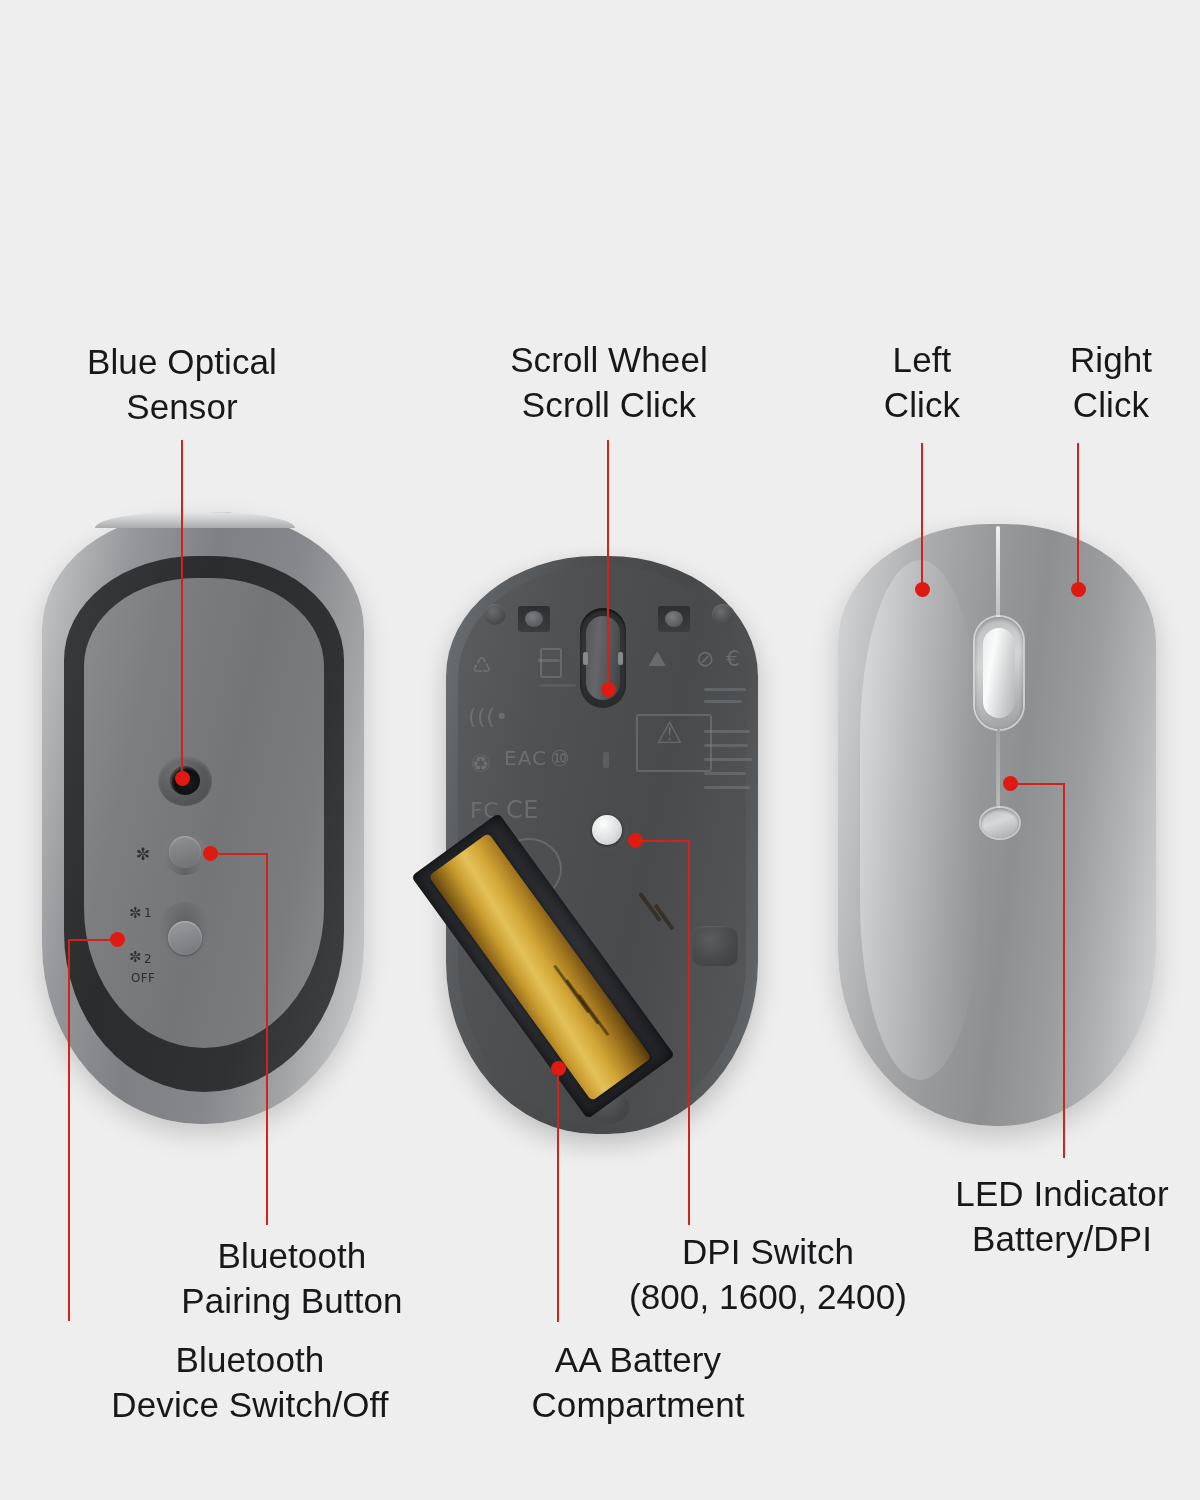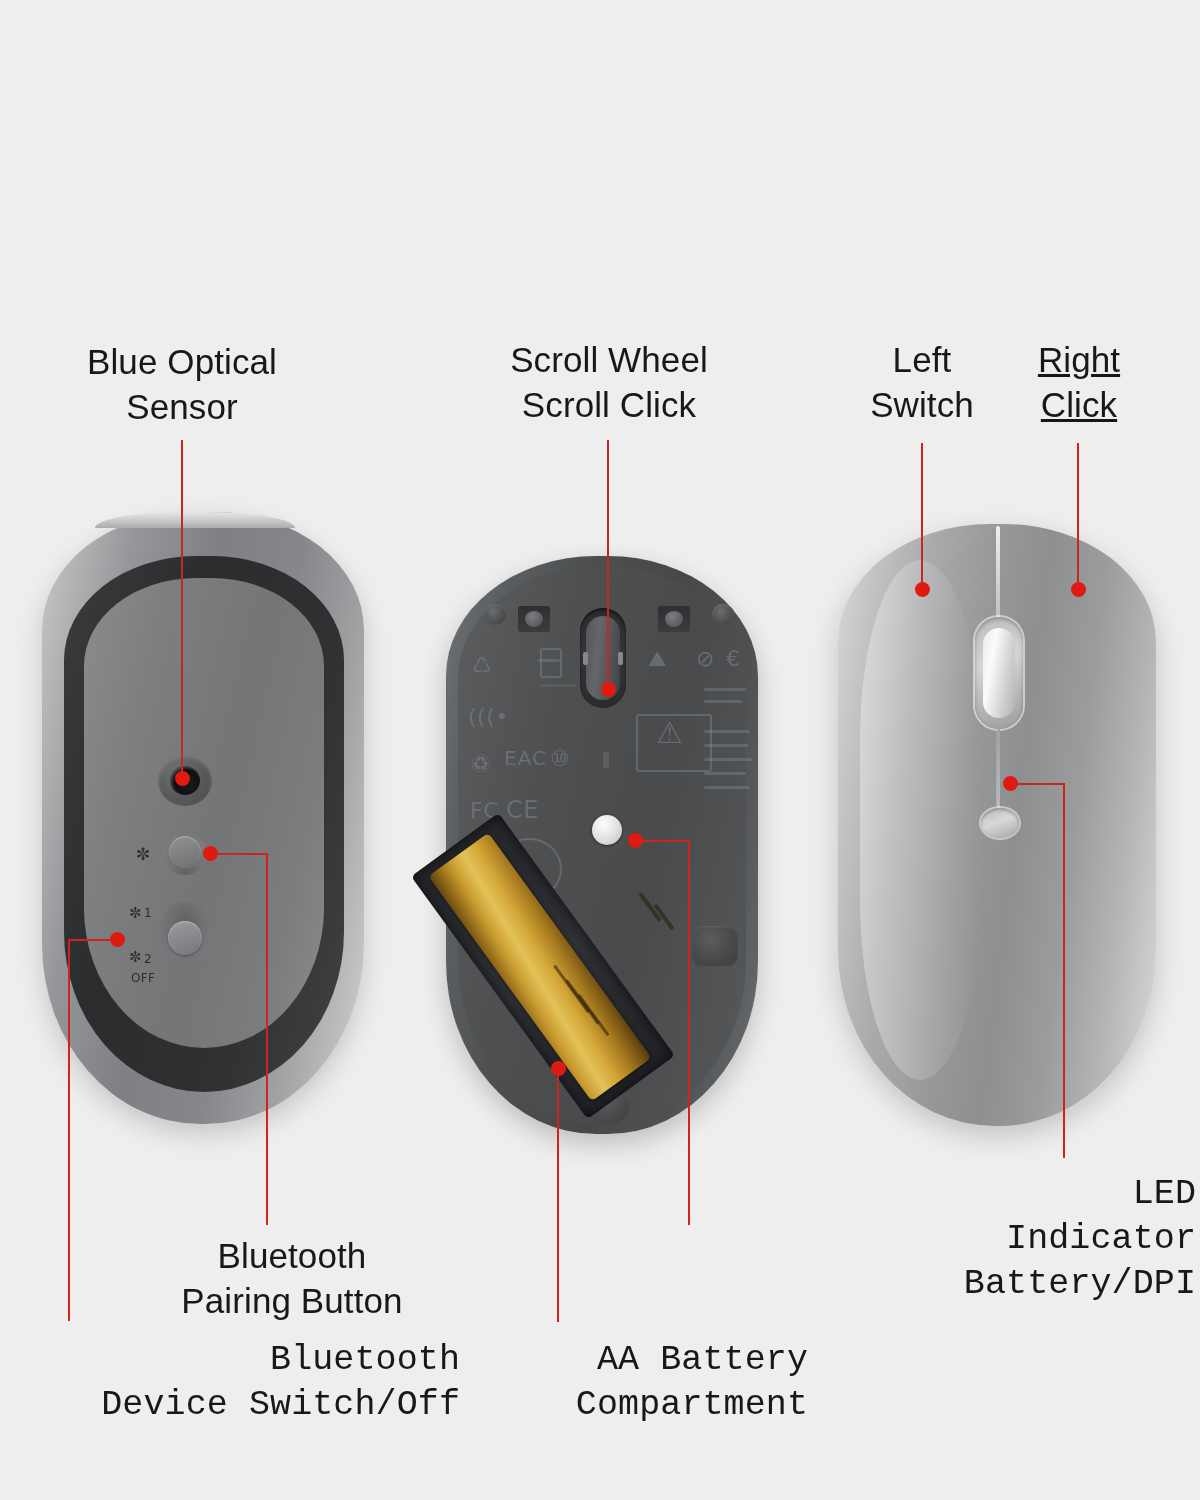--- a/index.html
+++ b/index.html
@@ -36,21 +36,21 @@
     position: absolute;
     font-family: "Liberation Sans", sans-serif;
     font-weight: 300;
     font-size: 35px;
     line-height: 1.28;
     color: #17181a;
     white-space: pre-line;
     letter-spacing: 0.1px;
   }
   .label.center { text-align: center; }
-  .label.left   { text-align: right; font-family: Liberation Mono, monospace; }
+  .label.left   { text-align: center; }
 
   
   .leader-v, .leader-h {
     position: absolute;
     background: #cf231c;
   }
   .leader-v { width: 2px; }
   .leader-h { height: 2px; }
   .dot {
     position: absolute;
@@ -432,31 +432,33 @@
   <div class="leader-h" style="left:1013px; top:783px; width:52px;"></div>
   <div class="leader-v" style="left:1063px; top:783px; height:375px;"></div>
 
   <div class="label center" style="left:470px; top:338px; width:278px;">Scroll Wheel
 Scroll Click</div>
 
   <div class="label center" style="left:48px; top:340px; width:268px;">Blue Optical
 Sensor</div>
 
   <div class="label center" style="left:854px; top:338px; width:136px;">Left
-Switch</div>
-
-  <div class="label center" style="left:1006px; top:338px; width:146px;text-decoration:underline;">Right
+Click</div>
+
+  <div class="label center" style="left:1038px; top:338px; width:146px;">Right
 Click</div>
 
   <div class="label center" style="left:132px; top:1234px; width:320px;">Bluetooth
 Pairing Button</div>
 
   <div class="label left" style="left:40px; top:1338px; width:420px;">Bluetooth
 Device Switch/Off</div>
 
+  <div class="label center" style="left:588px; top:1230px; width:360px;">DPI Switch
+(800, 1600, 2400)</div>
 
   <div class="label left" style="left:468px; top:1338px; width:340px;">AA Battery
 Compartment</div>
 
   <div class="label left" style="left:928px; top:1172px; width:268px;">LED Indicator
 Battery/DPI</div>
 
 </div>
 
 </body></html>

